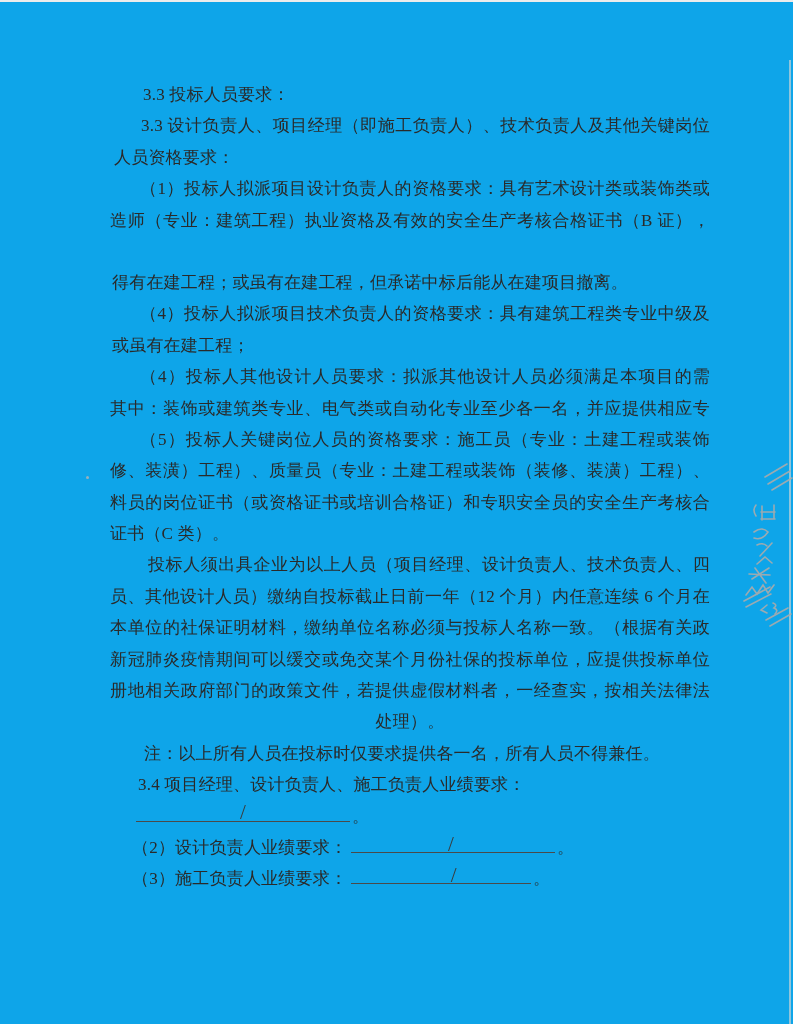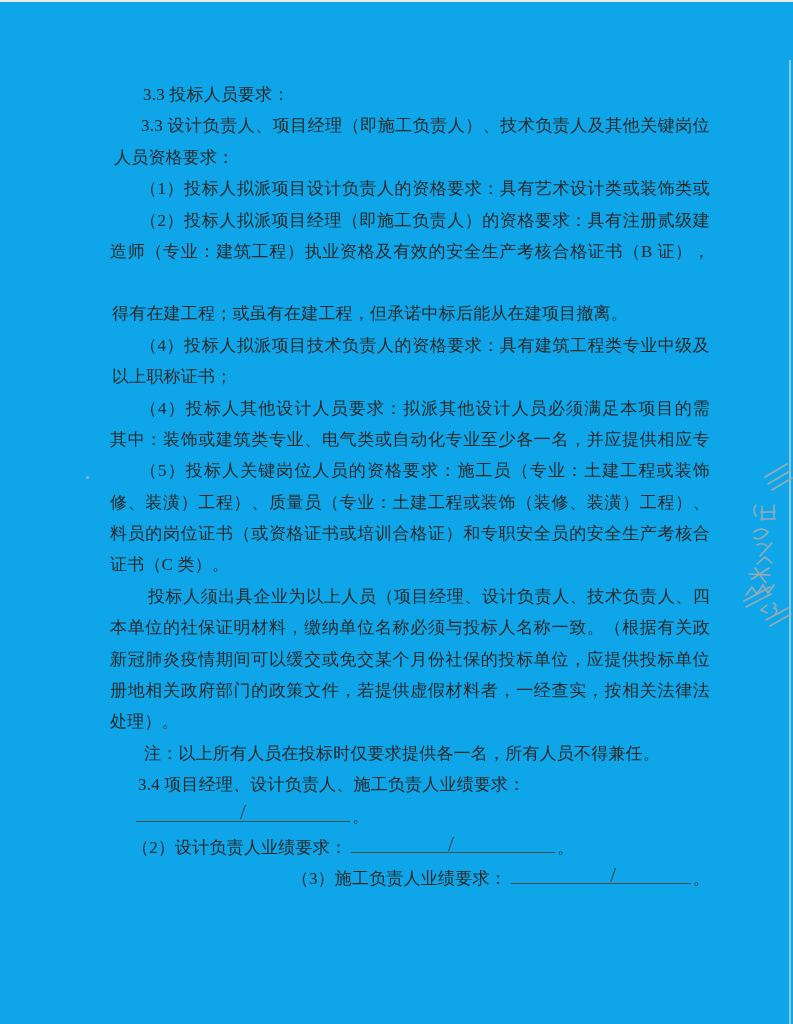--- a/index.html
+++ b/index.html
@@ -113,35 +113,35 @@
     <path d="M50 148 q5 2 1 5 q5 2 1 6 M44 150 l-6 5 l6 3"></path>
     <path d="M43 165 l22 -12"></path>
     <path d="M47 171 l21 -12"></path>
   </svg>
 
   <div class="body-text" id="body-text">
       <div class="line" style="padding-left: 33px;">3.3 投标人员要求：</div>
       <div class="line fill" style="padding-left: 31px;">3.3 设计负责人、项目经理（即施工负责人）、技术负责人及其他关键岗位</div>
       <div class="line" style="padding-left: 4px;">人员资格要求：</div>
       <div class="line fill" style="padding-left: 30px;">（1）投标人拟派项目设计负责人的资格要求：具有艺术设计类或装饰类或</div>
-      <div class="line fill" style="padding-left: 30px;">（2）投标人拟派项目经理（即施工负责人）的资格要求：具有注册贰级建</div>
       <div class="line fill" style="padding-left: 0px;">造师（专业：建筑工程）执业资格及有效的安全生产考核合格证书（B 证），不</div>
       <div class="line" style="padding-left: 2px; margin-top: 31px;">得有在建工程；或虽有在建工程，但承诺中标后能从在建项目撤离。</div>
       <div class="line fill" style="padding-left: 30px;">（4）投标人拟派项目技术负责人的资格要求：具有建筑工程类专业中级及</div>
-      <div class="line" style="padding-left: 2px;">以上职称证书；</div>
+      <div class="line" style="padding-left: 2px;">或虽有在建工程；</div>
       <div class="line fill" style="padding-left: 30px;">（4）投标人其他设计人员要求：拟派其他设计人员必须满足本项目的需要。</div>
       <div class="line fill" style="padding-left: 0px;">其中：装饰或建筑类专业、电气类或自动化专业至少各一名，并应提供相应专业</div>
       <div class="line fill" style="padding-left: 30px;">（5）投标人关键岗位人员的资格要求：施工员（专业：土建工程或装饰（装</div>
       <div class="line fill" style="padding-left: 0px;">修、装潢）工程）、质量员（专业：土建工程或装饰（装修、装潢）工程）、材</div>
       <div class="line fill" style="padding-left: 0px;">料员的岗位证书（或资格证书或培训合格证）和专职安全员的安全生产考核合格</div>
       <div class="line" style="padding-left: 0px;">证书（C 类）。</div>
       <div class="line fill" style="padding-left: 38px;">投标人须出具企业为以上人员（项目经理、设计负责人、技术负责人、四大</div>
+      <div class="line fill" style="padding-left: 0px;">员、其他设计人员）缴纳自投标截止日前一年（12 个月）内任意连续 6 个月在</div>
       <div class="line fill" style="padding-left: 0px;">本单位的社保证明材料，缴纳单位名称必须与投标人名称一致。（根据有关政策</div>
       <div class="line fill" style="padding-left: 0px;">新冠肺炎疫情期间可以缓交或免交某个月份社保的投标单位，应提供投标单位注</div>
       <div class="line fill" style="padding-left: 0px;">册地相关政府部门的政策文件，若提供虚假材料者，一经查实，按相关法律法规</div>
-      <div class="line" style="padding-left: 0px;">处理）。</div>
+      <div class="line" style="padding-left: 0px; text-align: center;">处理）。</div>
       <div class="line" style="padding-left: 34px;">注：以上所有人员在投标时仅要求提供各一名，所有人员不得兼任。</div>
       <div class="line" style="padding-left: 28px;">3.4 项目经理、设计负责人、施工负责人业绩要求：</div>
       <div class="line blank-row b0" style="padding-left: 22px;"><span class="uline"><span class="slash">/</span></span><span class="period">。</span></div>
       <div class="line blank-row b1" style="padding-left: 22px;"><span class="blank-label">（2）设计负责人业绩要求：</span><span class="uline"><span class="slash">/</span></span><span class="period">。</span></div>
-      <div class="line blank-row b2" style="padding-left: 22px; text-align: right;"><span class="blank-label">（3）施工负责人业绩要求：</span><span class="uline"><span class="slash">/</span></span><span class="period">。</span></div>
+      <div class="line blank-row b2" style="padding-left: 22px;"><span class="blank-label">（3）施工负责人业绩要求：</span><span class="uline"><span class="slash">/</span></span><span class="period">。</span></div>
     </div>
 </div>
 
 </body></html>

